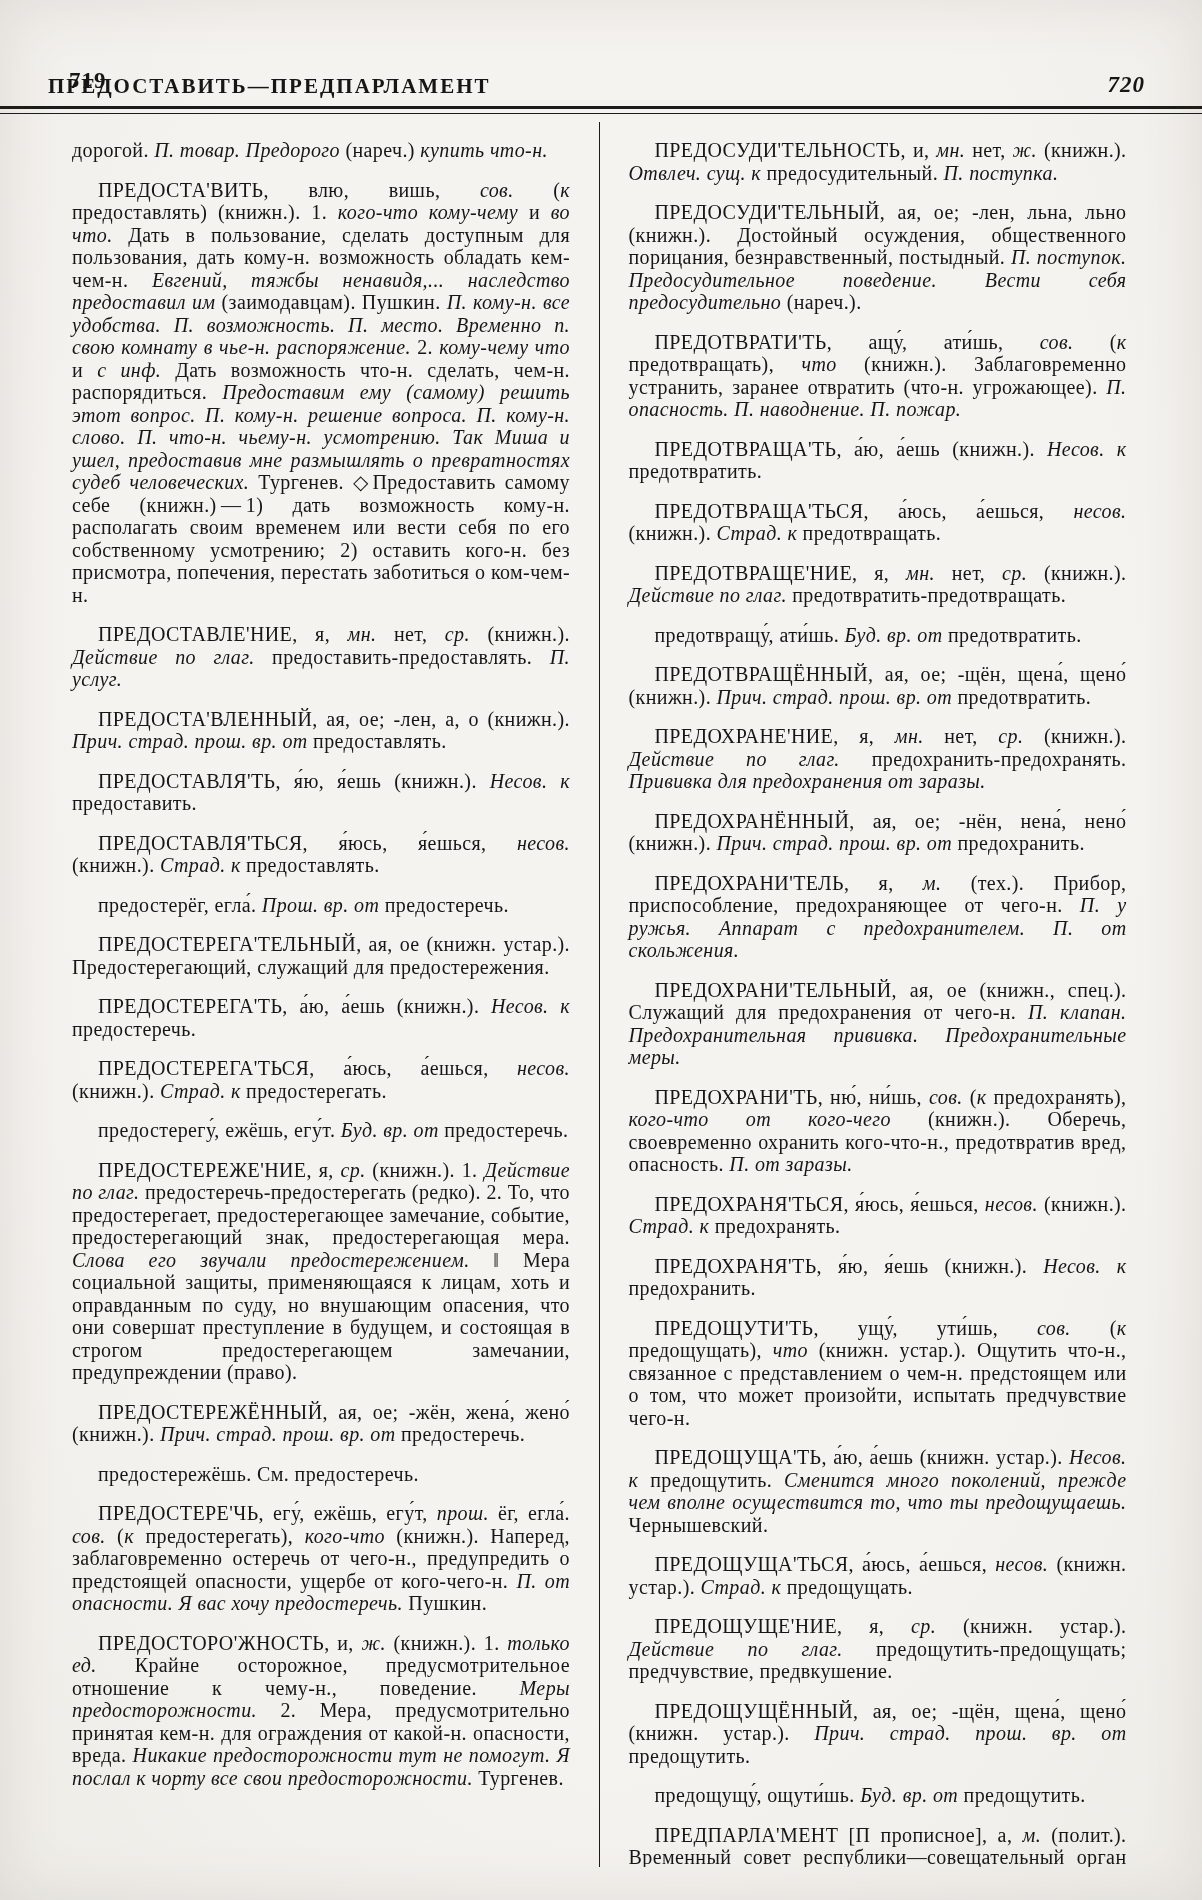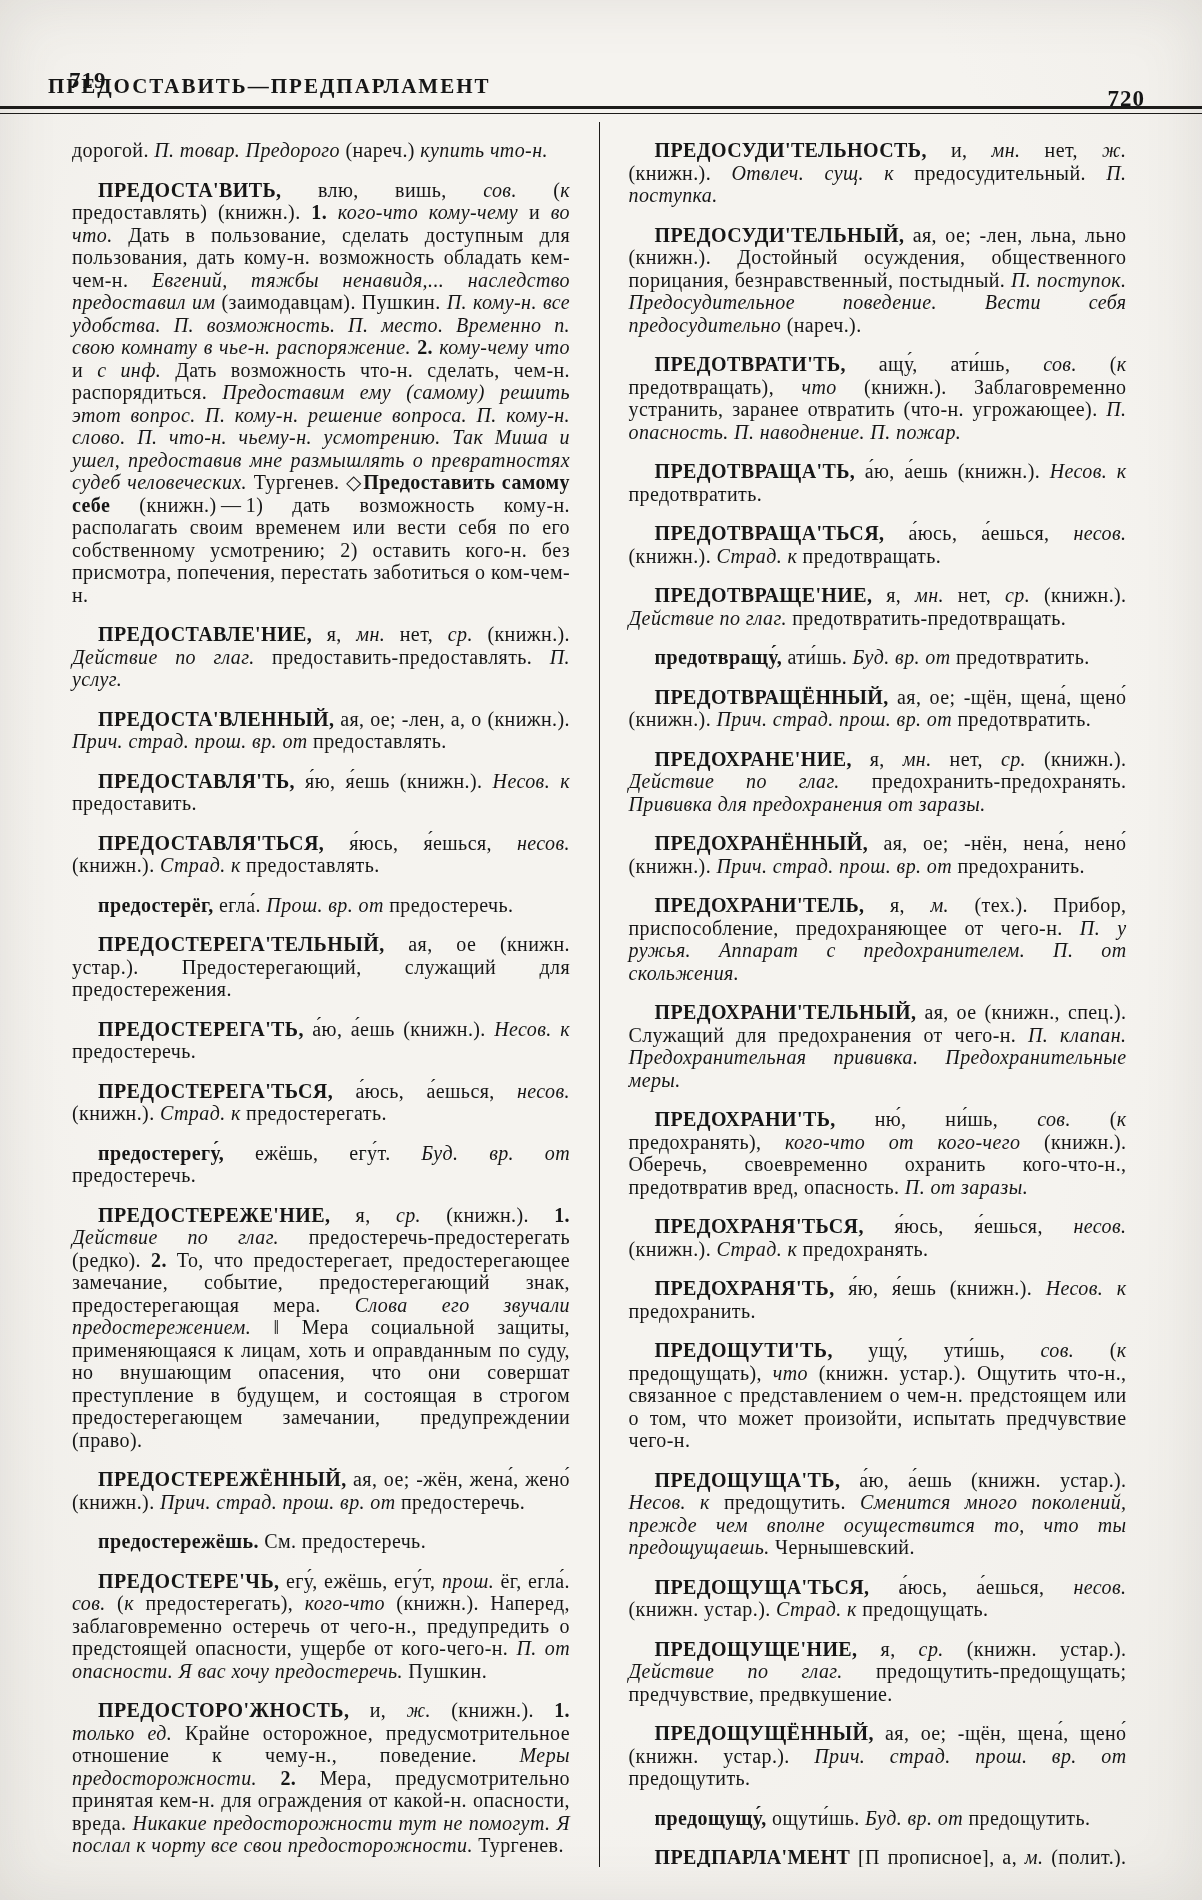--- a/index.html
+++ b/index.html
@@ -15,21 +15,21 @@
     background-image:radial-gradient(ellipse at 50% 40%, #f5f3ef 60%, #eeece7 100%);
     color:#161616;
     overflow:hidden;
     box-shadow:inset 0 0 60px rgba(90,85,75,.12);
   }
   .pagenum{
     position:absolute;
     font-weight:700;font-size:23px;letter-spacing:1px;
   }
   .pagenum.left{left:69px;top:68px;}
-  .pagenum.right{right:57px;top:86px;}
+  .pagenum.right{right:57px;top:72px;font-style:italic;}
   .running-head{
     position:absolute;top:74px;left:0;width:83%;
     font-weight:700;font-size:21px;letter-spacing:2px;
     white-space:nowrap;
     margin-left:48px;
   }
   .head-rule{
     position:absolute;top:106px;left:0;right:0;height:4px;
     border-top:3px solid #1d1c1a;
     border-bottom:1.5px solid #1d1c1a;
@@ -45,21 +45,21 @@
     text-align:justify;
     font-size:20px;line-height:22.5px;
     letter-spacing:.4px;
   }
   .divider{
     width:1.5px;background:#1d1c1a;margin:0 11.5px;
     flex:0 0 auto;
   }
   .entry{margin:17px;text-indent:26px;}
   .entry.no-indent{text-indent:0;}
-  .r-b{font-weight:700;}
+  .r-b{font-weight:400;}
   .r-i{font-style:italic;}
 </style>
 </head>
 <body>
 
 <div class="page">
   <div class="pagenum left">719</div>
   <div class="running-head">ПРЕДОСТАВИТЬ—ПРЕДПАРЛАМЕНТ</div>
   <div class="pagenum right">720</div>
   <div class="head-rule"></div>

